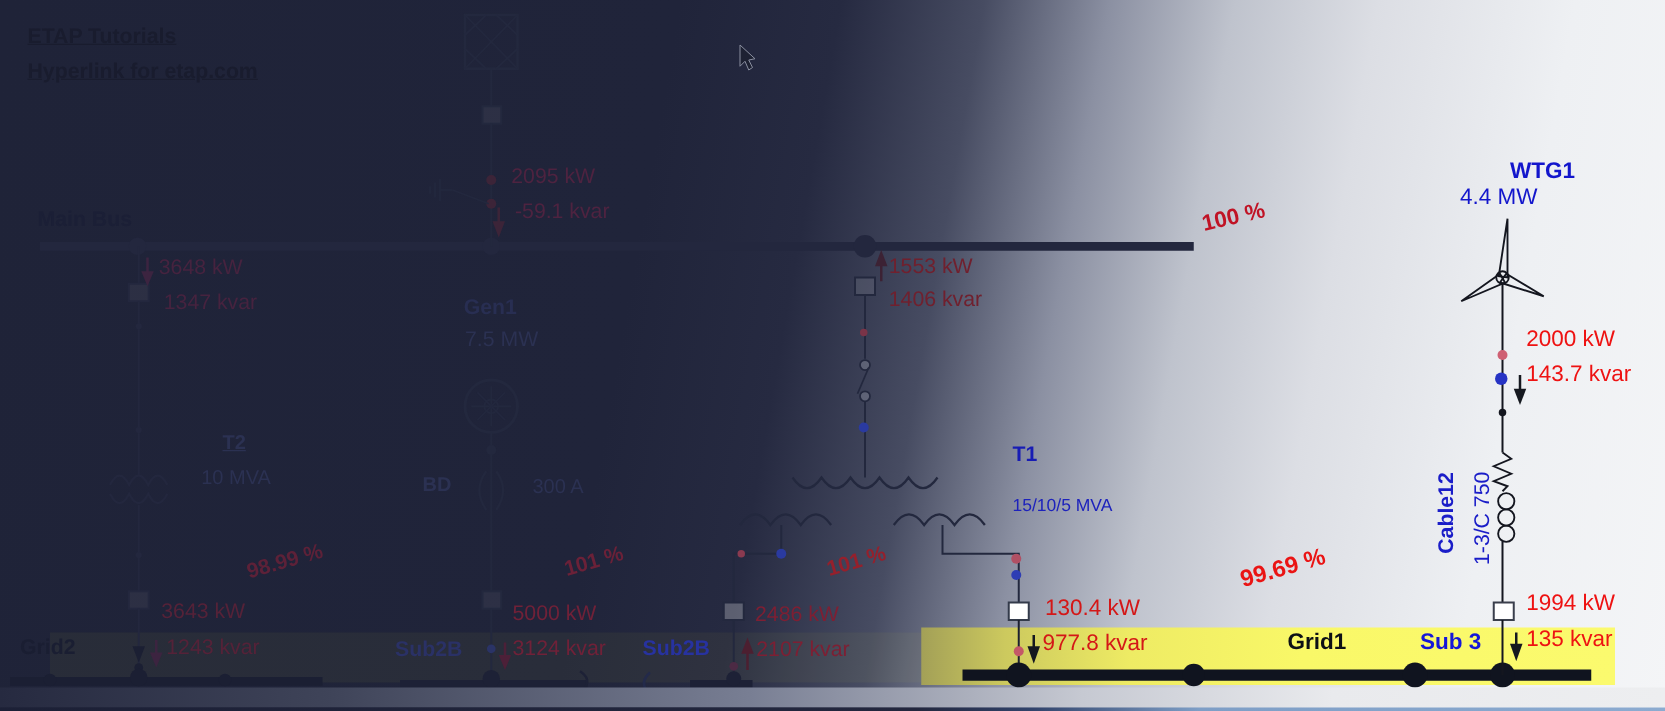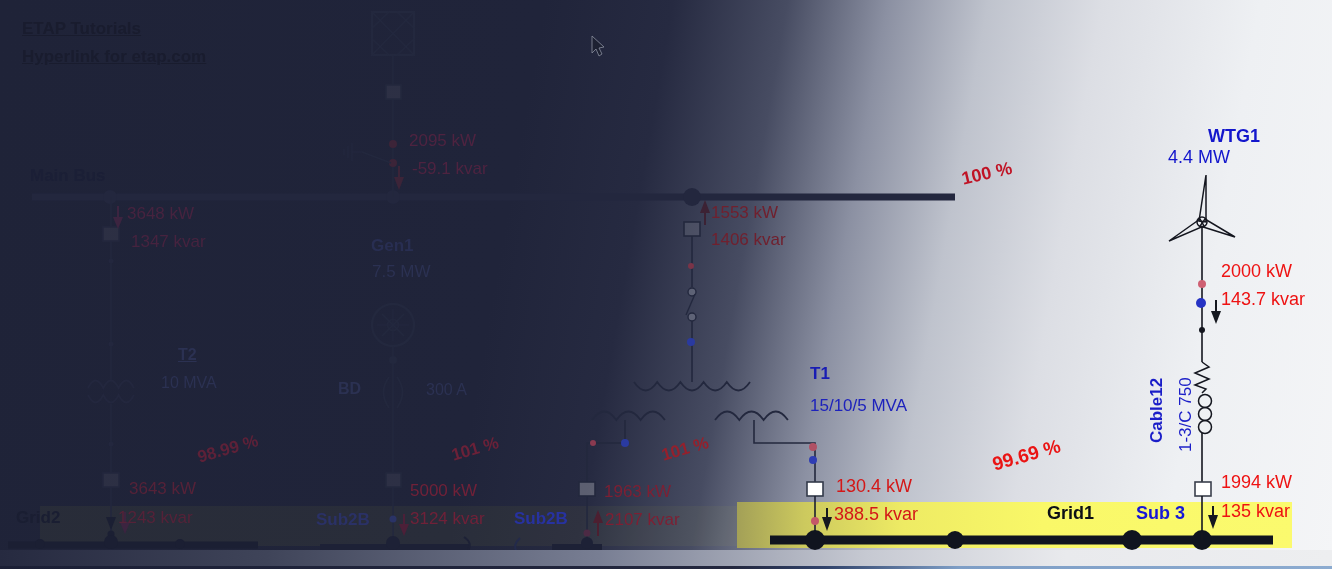--- a/index.html
+++ b/index.html
@@ -203,48 +203,48 @@
   <a class="lbl bold und" style="left:22px;top:20px;font-size:17px;color:#191c2e;">ETAP Tutorials</a>
   <a class="lbl bold und" style="left:22px;top:48px;font-size:17px;color:#191c2e;">Hyperlink for etap.com</a>
 
   <div class="lbl bold" style="left:30px;top:167px;font-size:17px;color:#1b1f36;">Main Bus</div>
   <div class="lbl" style="left:127px;top:205px;font-size:17px;color:#46233f;">3648 kW</div>
   <div class="lbl" style="left:131px;top:233px;font-size:17px;color:#46233f;">1347 kvar</div>
   <div class="lbl bold" style="left:178px;top:347px;font-size:16px;color:#2b3152;text-decoration:underline;">T2</div>
   <div class="lbl" style="left:161px;top:375px;font-size:16px;color:#2b3152;">10 MVA</div>
   <div class="lbl" style="left:198px;top:449px;font-size:17px;font-weight:600;color:#5d2138;transform:rotate(-16deg);transform-origin:0 50%;">98.99 %</div>
   <div class="lbl" style="left:129px;top:480px;font-size:17px;color:#552238;">3643 kW</div>
-  <div class="lbl" style="left:118px;top:509px;font-size:17px;color:#552238;">1243 kvar</div>
+  <div class="lbl" style="left:133px;top:509px;font-size:17px;color:#552238;">1243 kvar</div>
   <div class="lbl bold" style="left:16px;top:509px;font-size:17px;color:#1a1e32;">Grid2</div>
 
   <div class="lbl" style="left:409px;top:132px;font-size:17px;color:#4e2340;">2095 kW</div>
   <div class="lbl" style="left:402px;top:160px;font-size:17px;color:#4e2340;margin-left:10px;">-59.1 kvar</div>
   <div class="lbl bold" style="left:371px;top:237px;font-size:17px;color:#282e52;">Gen1</div>
   <div class="lbl" style="left:352px;top:263px;font-size:17px;color:#2b3152;margin-left:20px;">7.5 MW</div>
   <div class="lbl bold" style="left:338px;top:381px;font-size:16px;color:#2b3152;">BD</div>
   <div class="lbl" style="left:426px;top:382px;font-size:16px;color:#2b3152;">300 A</div>
   <div class="lbl" style="left:452px;top:447px;font-size:17px;font-weight:600;color:#6b2138;transform:rotate(-16deg);transform-origin:0 50%;">101 %</div>
   <div class="lbl" style="left:410px;top:482px;font-size:17px;color:#702138;">5000 kW</div>
   <div class="lbl" style="left:410px;top:510px;font-size:17px;color:#702138;">3124 kvar</div>
   <div class="lbl bold" style="left:316px;top:511px;font-size:17px;color:#2a3166;">Sub2B</div>
 
   <div class="lbl" style="left:711px;top:204px;font-size:17px;color:#70202e;">1553 kW</div>
   <div class="lbl" style="left:711px;top:231px;font-size:17px;color:#70202e;">1406 kvar</div>
-  <div class="lbl bold" style="left:810px;top:365px;font-size:17px;color:#181cb4;">T1</div>
-  <div class="lbl" style="left:810px;top:397px;font-size:17px;color:#1d22bc;">15/10/5 MVA</div>
+  <div class="lbl bold" style="left:810px;top:355px;font-size:17px;color:#181cb4;">T1</div>
+  <div class="lbl" style="left:810px;top:397px;font-size:14px;color:#1d22bc;">15/10/5 MVA</div>
   <div class="lbl" style="left:662px;top:447px;font-size:17px;font-weight:600;color:#95202c;transform:rotate(-16deg);transform-origin:0 50%;">101 %</div>
-  <div class="lbl" style="left:604px;top:483px;font-size:17px;color:#7e1f33;">1963 kW</div>
+  <div class="lbl" style="left:604px;top:483px;font-size:17px;color:#7e1f33;">2486 kW</div>
   <div class="lbl" style="left:605px;top:511px;font-size:17px;color:#7e1f33;">2107 kvar</div>
   <div class="lbl bold" style="left:514px;top:510px;font-size:17px;color:#2732a0;">Sub2B</div>
   <div class="lbl" style="left:836px;top:477px;font-size:18px;color:#d41717;">130.4 kW</div>
-  <div class="lbl" style="left:834px;top:505px;font-size:18px;color:#d41717;">388.5 kvar</div>
+  <div class="lbl" style="left:834px;top:505px;font-size:18px;color:#d41717;">977.8 kvar</div>
 
   <div class="lbl" style="left:962px;top:170px;font-size:18px;font-weight:600;color:#c01325;transform:rotate(-13deg);transform-origin:0 50%;">100 %</div>
   <div class="lbl" style="left:993px;top:455px;font-size:19px;font-weight:600;color:#ea1414;transform:rotate(-16deg);transform-origin:0 50%;">99.69 %</div>
-  <div class="lbl bold" style="left:1030px;top:504px;font-size:18px;color:#0d1016;margin-left:17px;">Grid1</div>
+  <div class="lbl bold" style="left:1030px;top:504px;font-size:18px;color:#0d1016;">Grid1</div>
   <div class="lbl bold" style="left:1136px;top:504px;font-size:18px;color:#1517d8;">Sub 3</div>
 
   <div class="lbl bold" style="left:1175px;top:127px;font-size:18px;color:#1316cc;margin-left:33px;">WTG1</div>
   <div class="lbl" style="left:1168px;top:148px;font-size:18px;color:#1316cc;">4.4 MW</div>
   <div class="lbl" style="left:1221px;top:262px;font-size:18px;color:#ee1212;">2000 kW</div>
   <div class="lbl" style="left:1221px;top:290px;font-size:18px;color:#ee1212;">143.7 kvar</div>
   <div class="lbl bold" style="left:1148px;top:443px;font-size:17px;color:#1a1dc8;transform:rotate(-90deg);transform-origin:0 0;">Cable12</div>
   <div class="lbl" style="left:1177px;top:452px;font-size:17px;color:#1a1dc8;transform:rotate(-90deg);transform-origin:0 0;">1-3/C 750</div>
   <div class="lbl" style="left:1221px;top:473px;font-size:18px;color:#ee1212;">1994 kW</div>
   <div class="lbl" style="left:1221px;top:502px;font-size:18px;color:#ee1212;text-align:center;">135 kvar</div>

